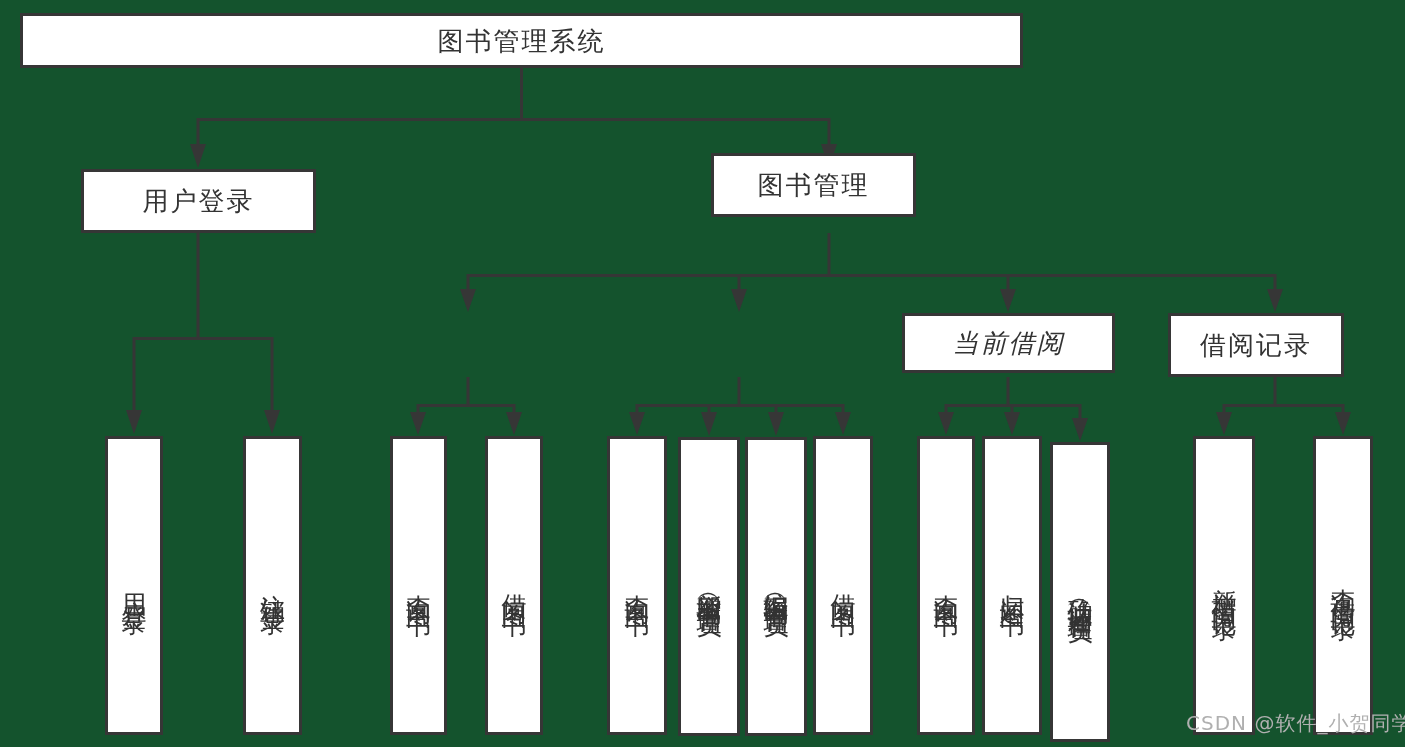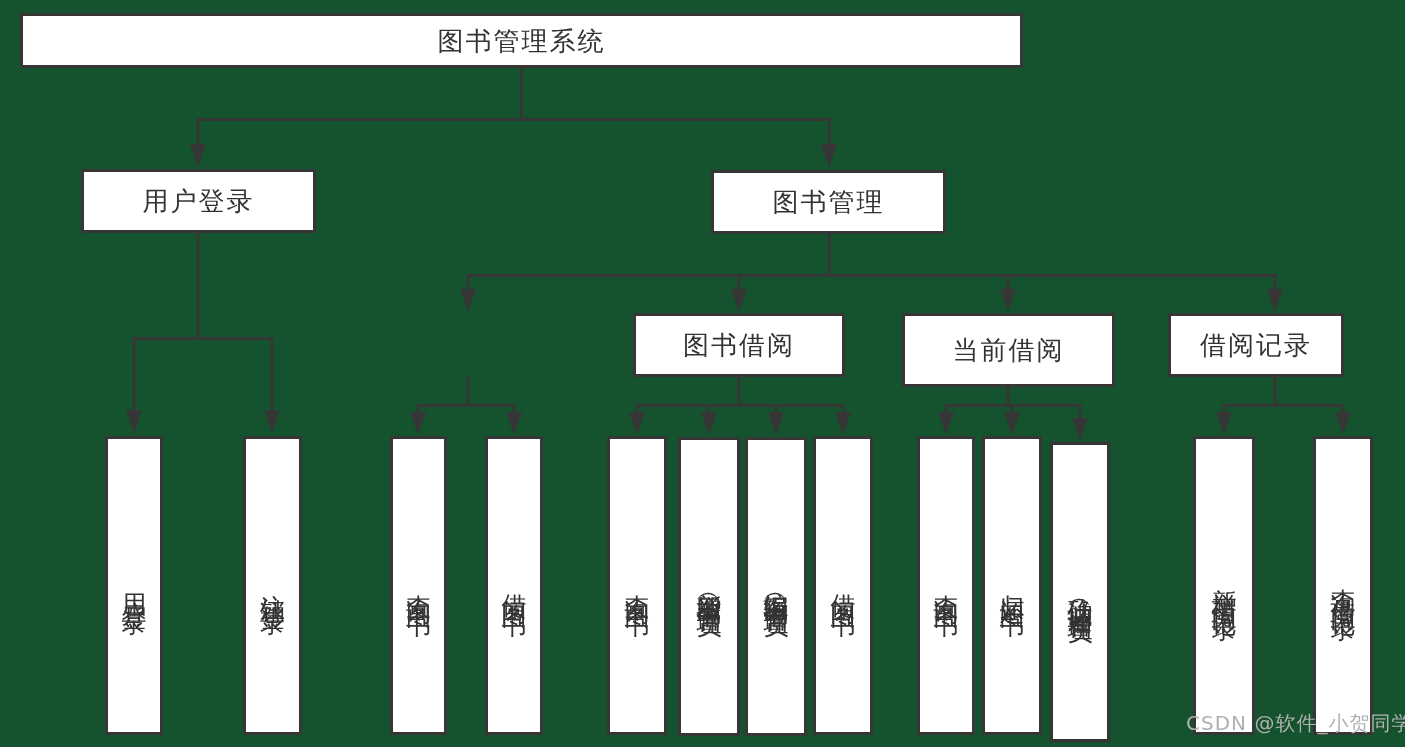--- a/index.html
+++ b/index.html
@@ -87,24 +87,23 @@
       M938 412 L954 412 L946 435 Z
       M1004 412 L1020 412 L1012 435 Z
       M1072 418 L1088 418 L1080 441 Z
       M1216 412 L1232 412 L1224 435 Z
       M1335 412 L1351 412 L1343 435 Z"></path>
   </svg>
 
   <div class="node h-node" style="left:20px;top:13px;width:1003px;height:55px;">图书管理系统</div>
 
   <div class="node h-node" style="left:81px;top:169px;width:235px;height:64px;">用户登录</div>
-  <div class="node h-node" style="left:711px;top:170px;width:235px;height:64px;">图书管理</div>
+  <div class="node h-node" style="left:711px;top:153px;width:205px;height:64px;">图书管理</div>
 
-  <div class="node h-node" style="left:633px;top:313px;width:212px;height:64px;">图书借阅</div>
-  <div class="node h-node" style="left:902px;top:313px;width:213px;height:74px;">当前借阅</div>
+  <div class="node h-node" style="left:902px;top:313px;width:213px;height:60px;font-style:italic;">当前借阅</div>
   <div class="node h-node" style="left:1168px;top:313px;width:176px;height:64px;">借阅记录</div>
 
   <div class="node v-node" style="left:105px;top:436px;width:58px;height:299px;">用户登录</div>
   <div class="node v-node" style="left:243px;top:436px;width:59px;height:299px;">注销登录</div>
 
   <div class="node v-node" style="left:390px;top:436px;width:57px;height:299px;">查询图书</div>
   <div class="node v-node" style="left:485px;top:436px;width:58px;height:299px;">借阅图书</div>
 
   <div class="node v-node" style="left:607px;top:436px;width:60px;height:299px;">查询图书</div>
   <div class="node v-node tight" style="left:678px;top:437px;width:62px;height:299px;">新增图书（管理员）</div>

